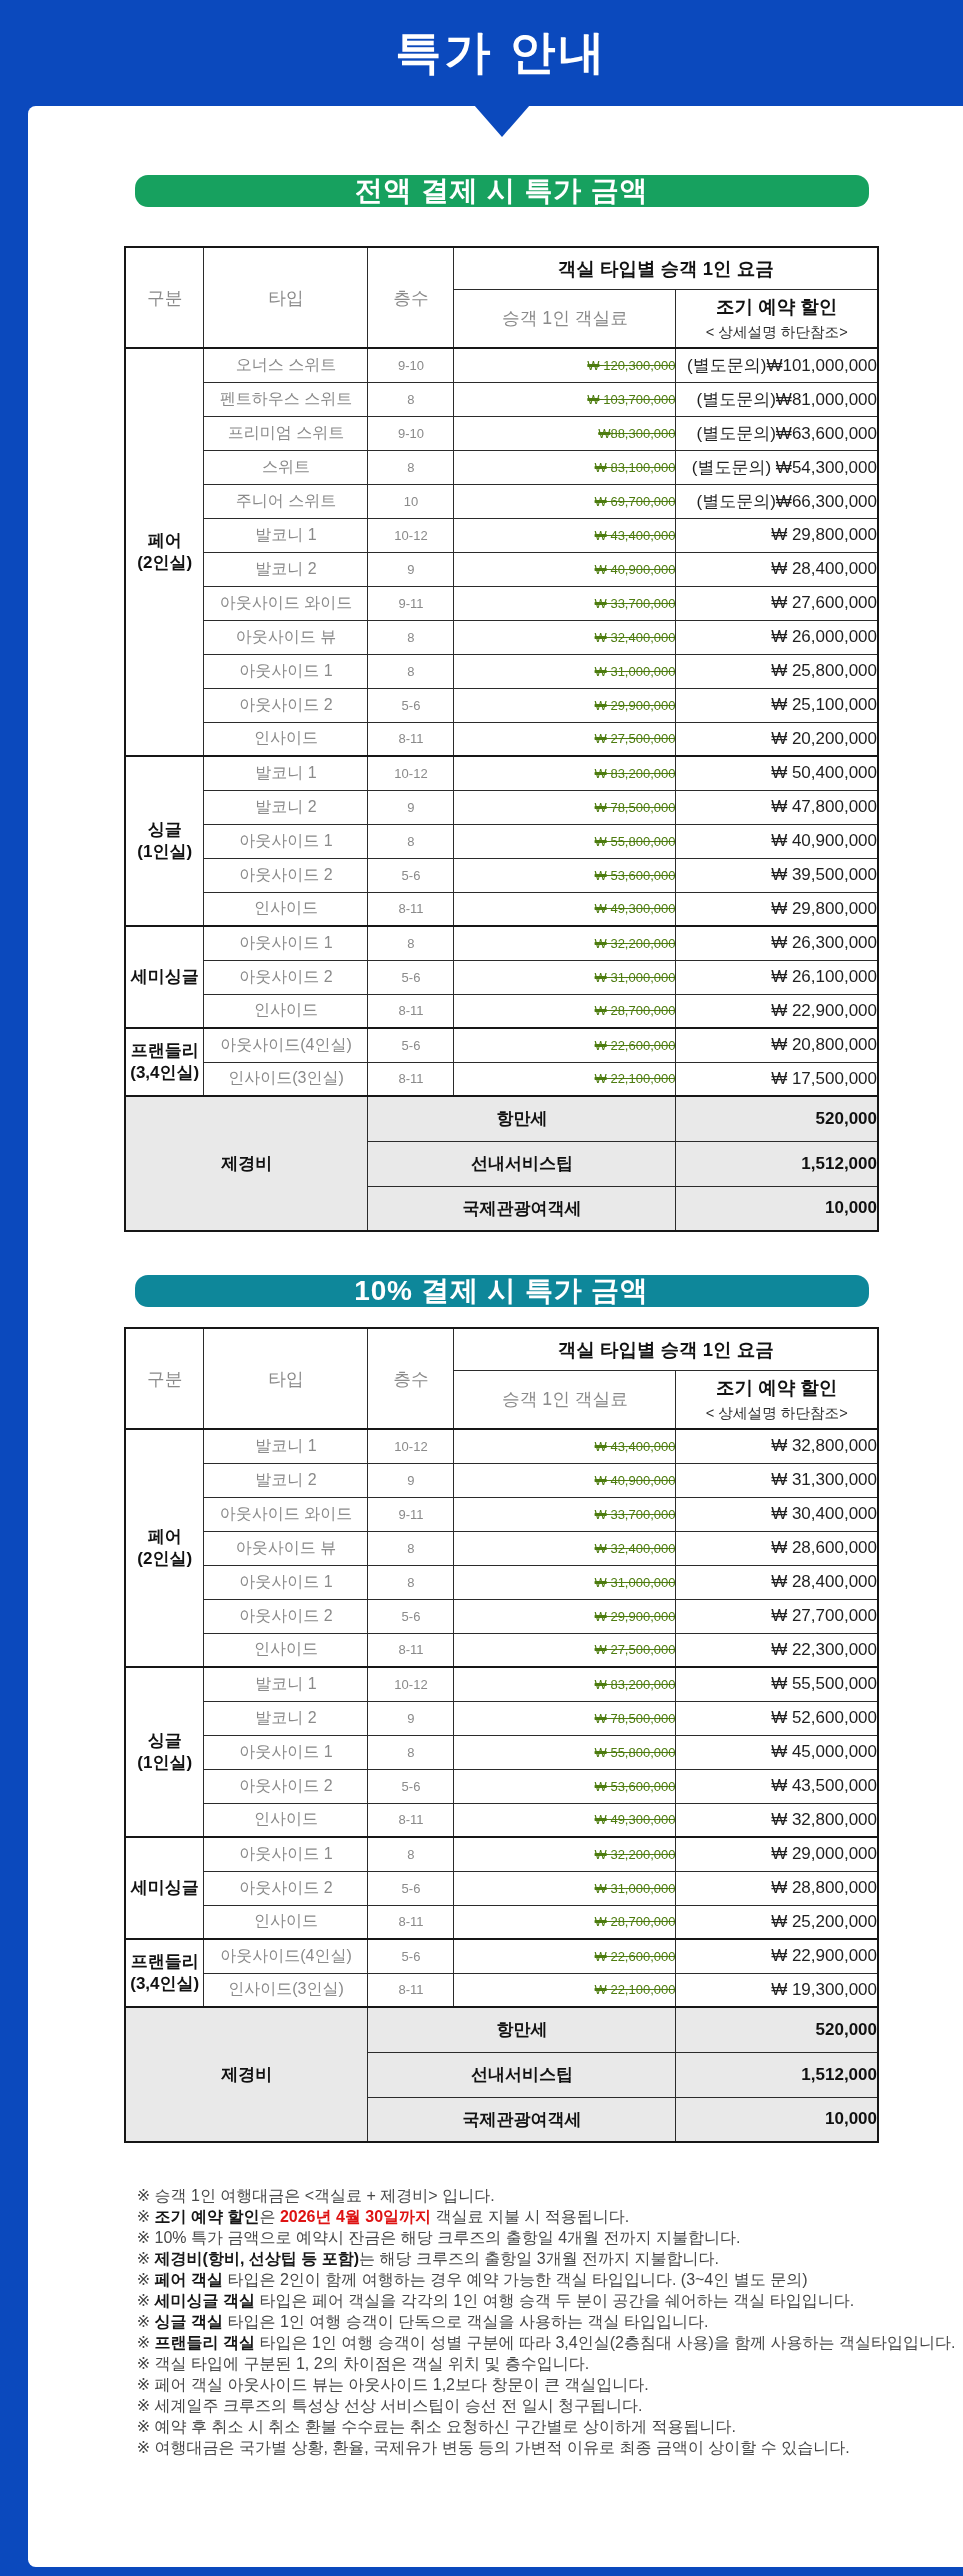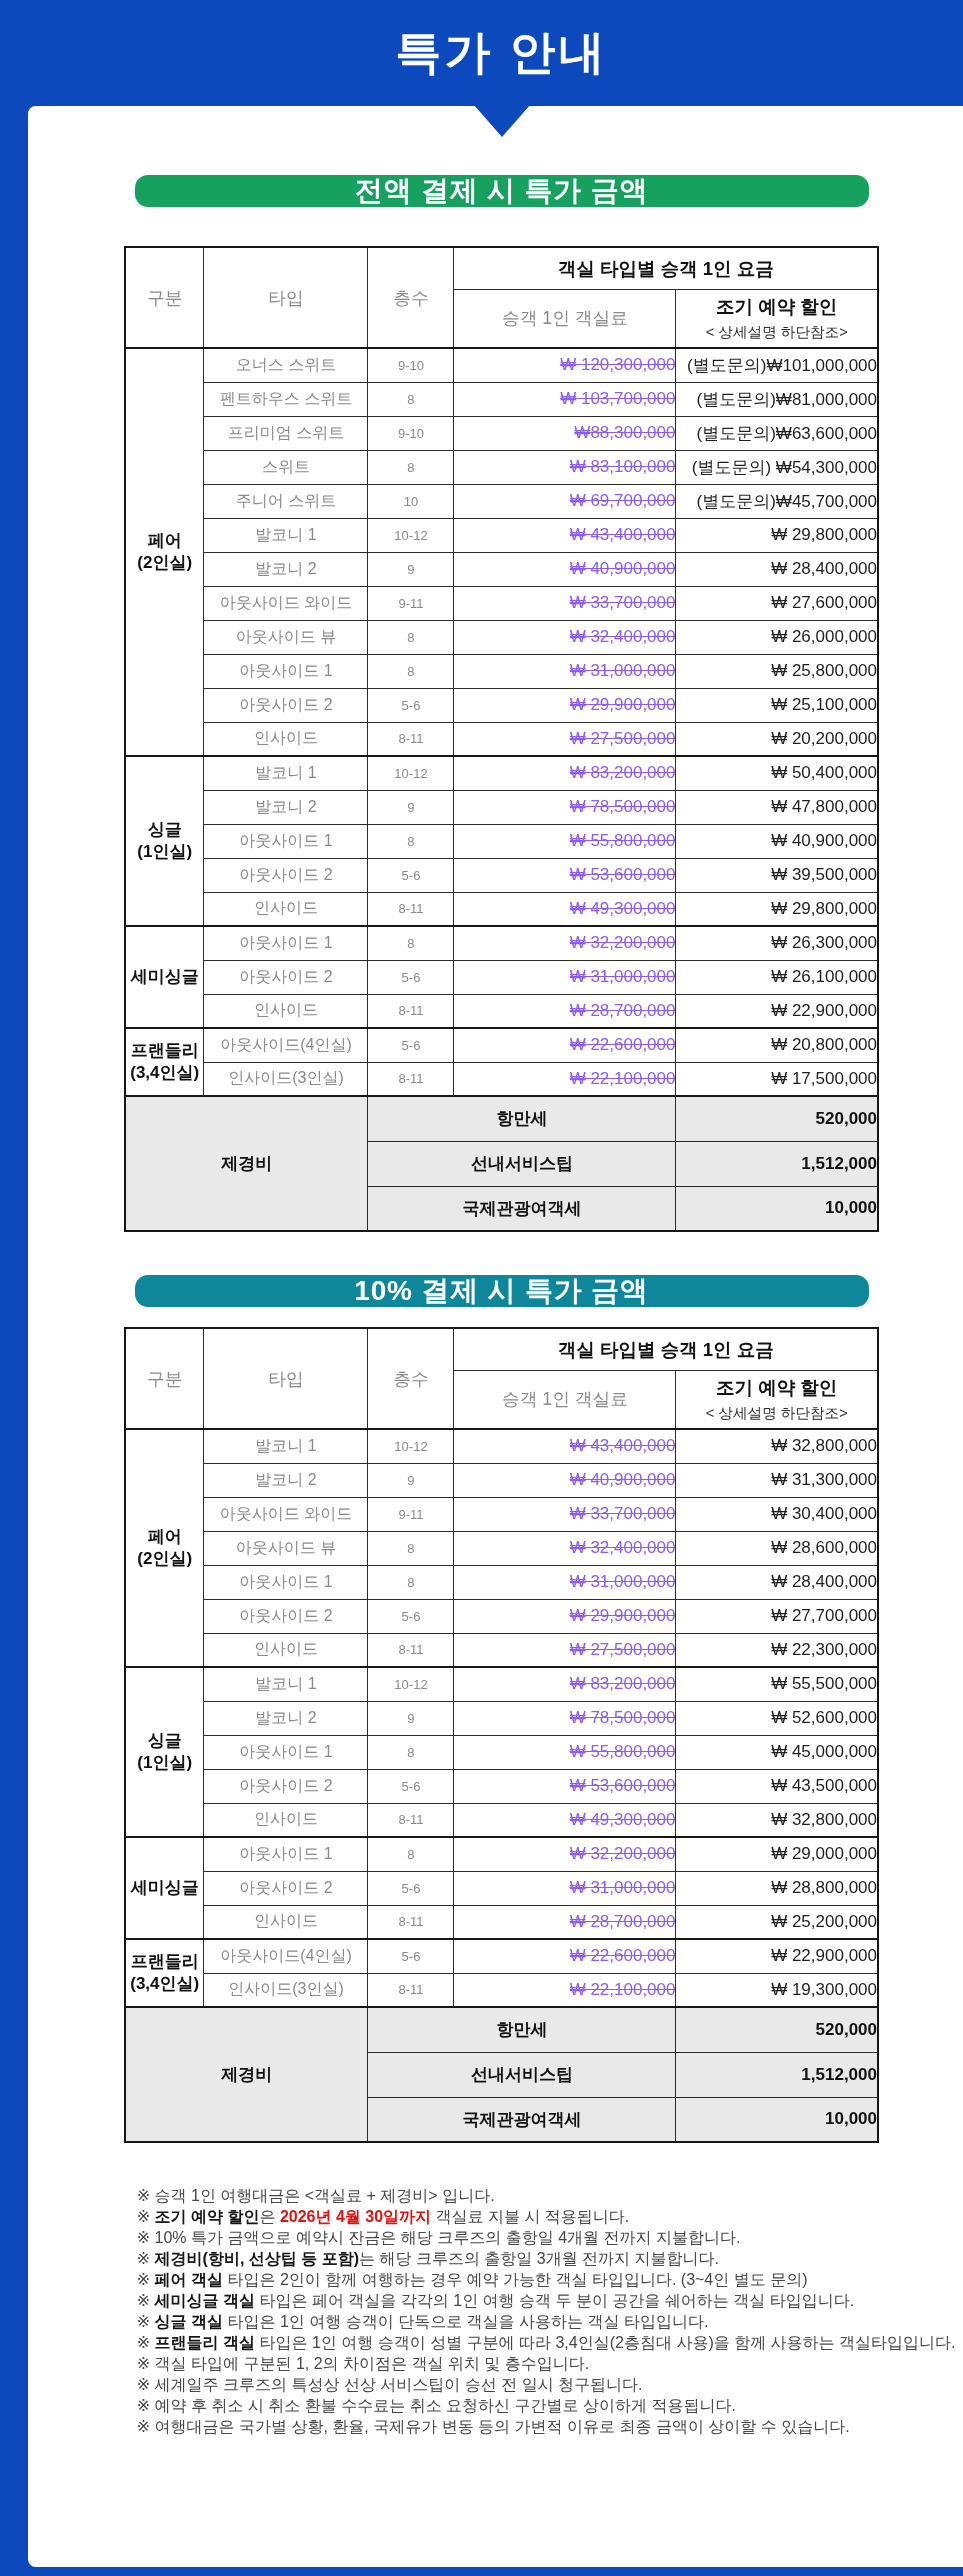--- a/index.html
+++ b/index.html
@@ -27,21 +27,21 @@
   .price-table tbody tr.fee{height:45px;}
   .price-table tr.gs>th,.price-table tr.gs>td{border-top:2.3px solid #161616;}
   .price-table thead tr.h2 th{border-bottom:2.3px solid #161616;}
   .hc{color:#8a8a8a;font-weight:normal;font-size:17.7px;text-align:center;}
   .hg{color:#121212;font-weight:bold;font-size:18.5px;text-align:center;}
   .hd-main{color:#121212;font-weight:bold;font-size:18.5px;text-align:center;}
   .hd-sub{color:#2c2c2c;font-weight:normal;font-size:14.6px;text-align:center;margin-top:3.9px;}
   .group-cell{background:#ffffff;font-weight:bold;font-size:17px;color:#111;text-align:center;line-height:1.3;white-space:normal;}
   .type-cell{color:#8a8a8a;font-size:16px;text-align:center;}
   .floor-cell{color:#8a8a8a;font-size:13px;text-align:center;}
-  .price-cell{color:#8b5cf6;font-size:17px;text-align:right;padding-right:9.2px;text-decoration:line-through;}
+  .price-cell{color:#4d7c0f;font-size:13px;text-align:right;padding-right:9.2px;text-decoration:line-through;}
   .discount-cell{color:#1f1f1f;font-size:17px;text-align:right;padding-right:7.7px;}
   tr.fee th,tr.fee td{background:#e9e9e9;}
   .fee-label-cell{font-size:17px;font-weight:bold;color:#111;text-align:center;}
   .fee-name-cell{font-size:17px;font-weight:bold;color:#111;text-align:center;}
   .fee-value-cell{font-size:17px;font-weight:bold;color:#111;text-align:right;padding-right:20px;}
   .notes{margin:42px 31px 0 109px;}
   .note-line{font-size:16px;line-height:21px;color:#474747;white-space:nowrap;}
   .note-line .nb{font-weight:bold;color:#161616;}
   .note-line .nr{font-weight:bold;color:#de1313;}
 </style>
@@ -106,21 +106,21 @@
             <tr class="">
               <td class="type-cell">스위트</td>
               <td class="floor-cell">8</td>
               <td class="price-cell">₩ 83,100,000</td>
               <td class="discount-cell">(별도문의) ₩54,300,000</td>
             </tr>
             <tr class="">
               <td class="type-cell">주니어 스위트</td>
               <td class="floor-cell">10</td>
               <td class="price-cell">₩ 69,700,000</td>
-              <td class="discount-cell">(별도문의)₩45,700,000</td>
+              <td class="discount-cell">(별도문의)₩66,300,000</td>
             </tr>
             <tr class="">
               <td class="type-cell">발코니 1</td>
               <td class="floor-cell">10-12</td>
               <td class="price-cell">₩ 43,400,000</td>
               <td class="discount-cell">₩ 29,800,000</td>
             </tr>
             <tr class="">
               <td class="type-cell">발코니 2</td>
               <td class="floor-cell">9</td>
@@ -391,19 +391,20 @@
     <div class="notes" id="notes">
         <div class="note-line"><span class="">※ 승객 1인 여행대금은 &lt;객실료 + 제경비&gt; 입니다.</span></div>
         <div class="note-line"><span class="">※ </span><span class="nb">조기 예약 할인</span><span class="">은 </span><span class="nr">2026년 4월 30일까지</span><span class=""> 객실료 지불 시 적용됩니다.</span></div>
         <div class="note-line"><span class="">※ 10% 특가 금액으로 예약시 잔금은 해당 크루즈의 출항일 4개월 전까지 지불합니다.</span></div>
         <div class="note-line"><span class="">※ </span><span class="nb">제경비(항비, 선상팁 등 포함)</span><span class="">는 해당 크루즈의 출항일 3개월 전까지 지불합니다.</span></div>
         <div class="note-line"><span class="">※ </span><span class="nb">페어 객실</span><span class=""> 타입은 2인이 함께 여행하는 경우 예약 가능한 객실 타입입니다. (3~4인 별도 문의)</span></div>
         <div class="note-line"><span class="">※ </span><span class="nb">세미싱글 객실</span><span class=""> 타입은 페어 객실을 각각의 1인 여행 승객 두 분이 공간을 쉐어하는 객실 타입입니다.</span></div>
         <div class="note-line"><span class="">※ </span><span class="nb">싱글 객실</span><span class=""> 타입은 1인 여행 승객이 단독으로 객실을 사용하는 객실 타입입니다.</span></div>
         <div class="note-line"><span class="">※ </span><span class="nb">프랜들리 객실</span><span class=""> 타입은 1인 여행 승객이 성별 구분에 따라 3,4인실(2층침대 사용)을 함께 사용하는 객실타입입니다.</span></div>
         <div class="note-line"><span class="">※ 객실 타입에 구분된 1, 2의 차이점은 객실 위치 및 층수입니다.</span></div>
+        <div class="note-line"><span class="">※ 페어 객실 아웃사이드 뷰는 아웃사이드 1,2보다 창문이 큰 객실입니다.</span></div>
         <div class="note-line"><span class="">※ 세계일주 크루즈의 특성상 선상 서비스팁이 승선 전 일시 청구됩니다.</span></div>
         <div class="note-line"><span class="">※ 예약 후 취소 시 취소 환불 수수료는 취소 요청하신 구간별로 상이하게 적용됩니다.</span></div>
         <div class="note-line"><span class="">※ 여행대금은 국가별 상황, 환율, 국제유가 변동 등의 가변적 이유로 최종 금액이 상이할 수 있습니다.</span></div>
       </div>
   </div>
 </div>
 
 
 </body></html>

